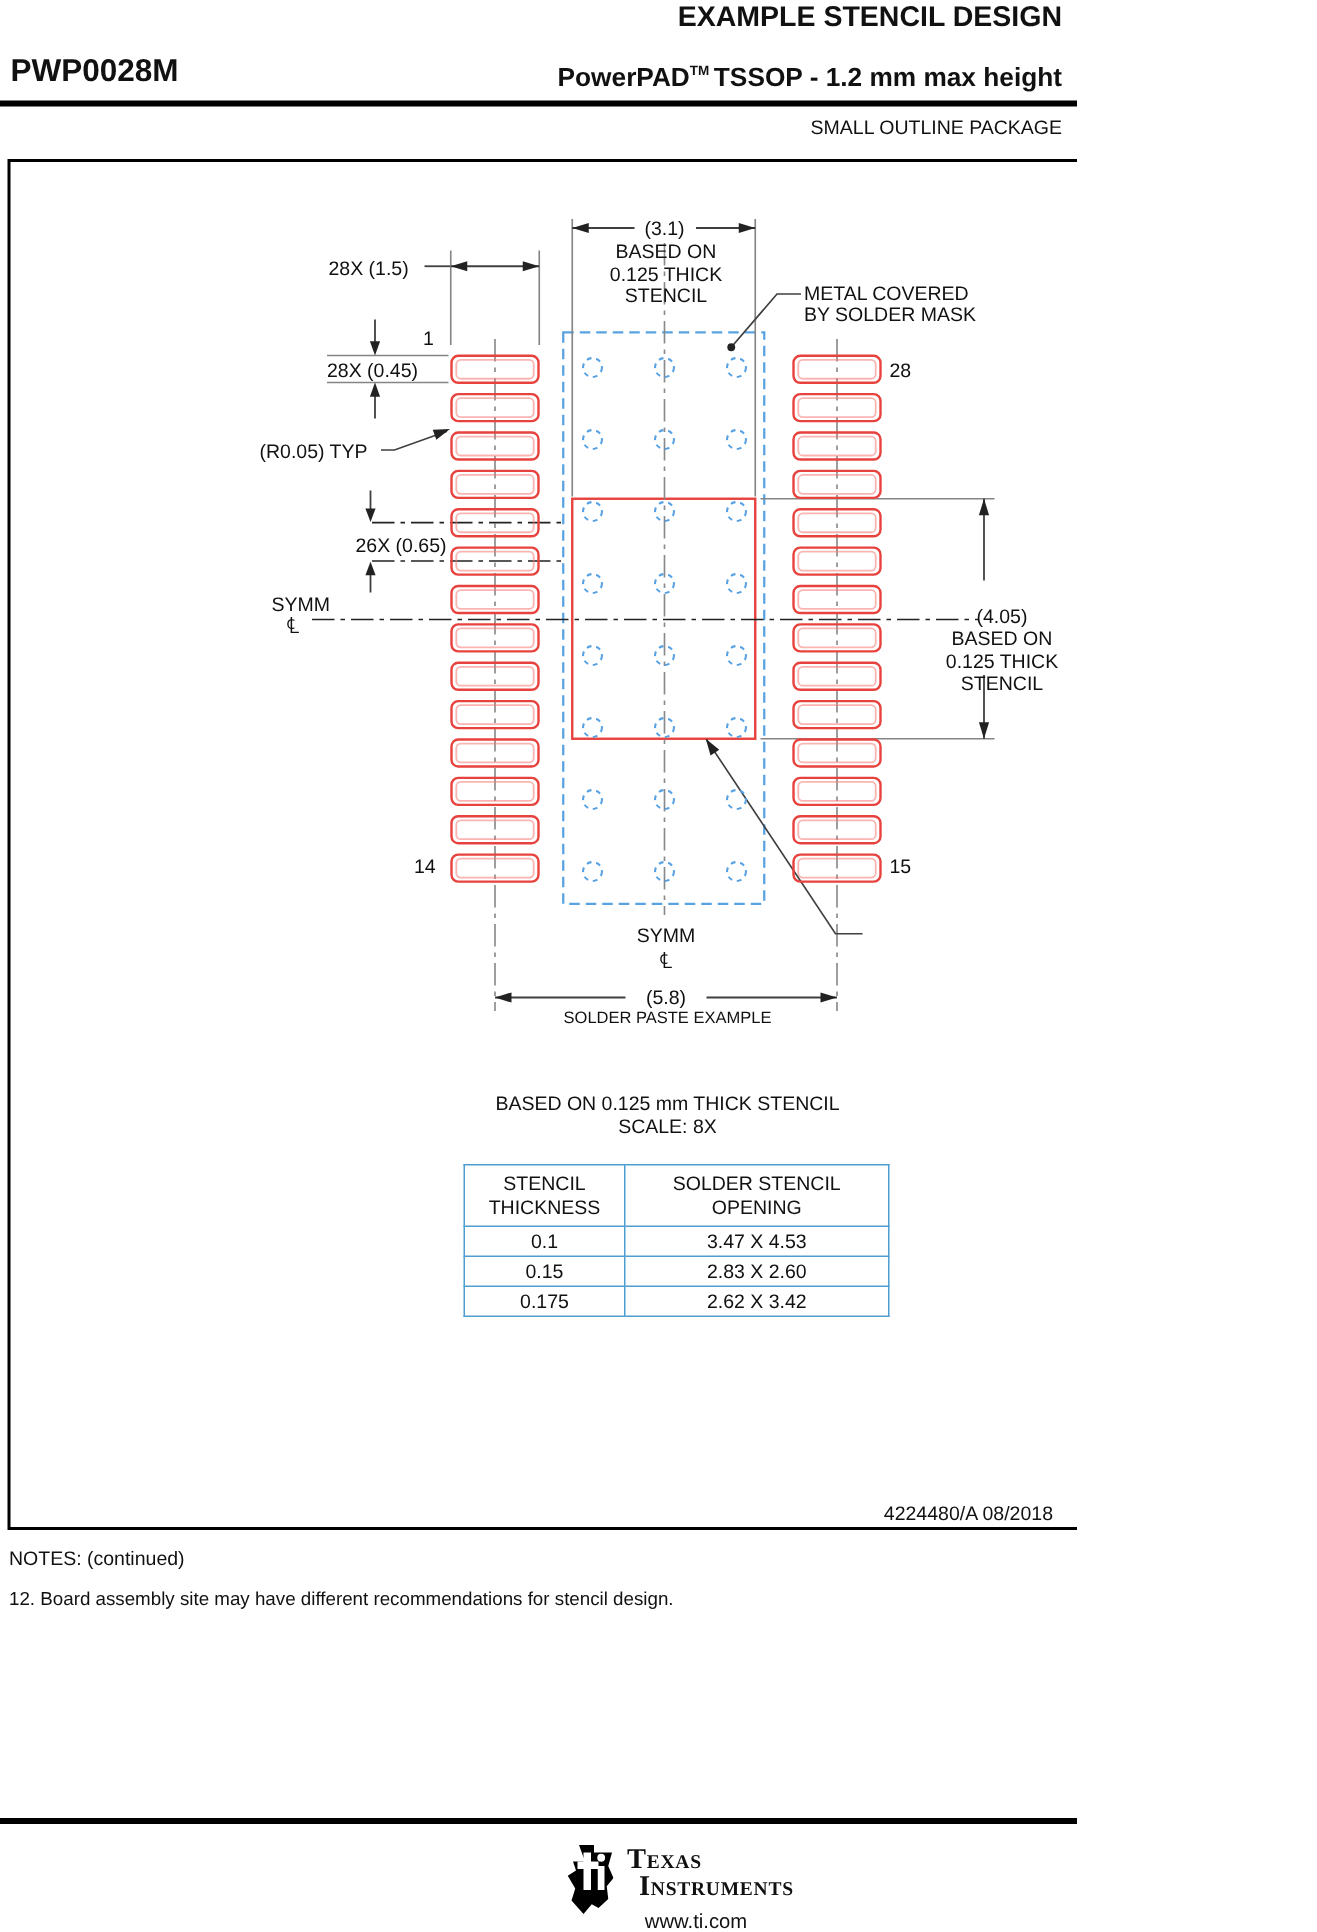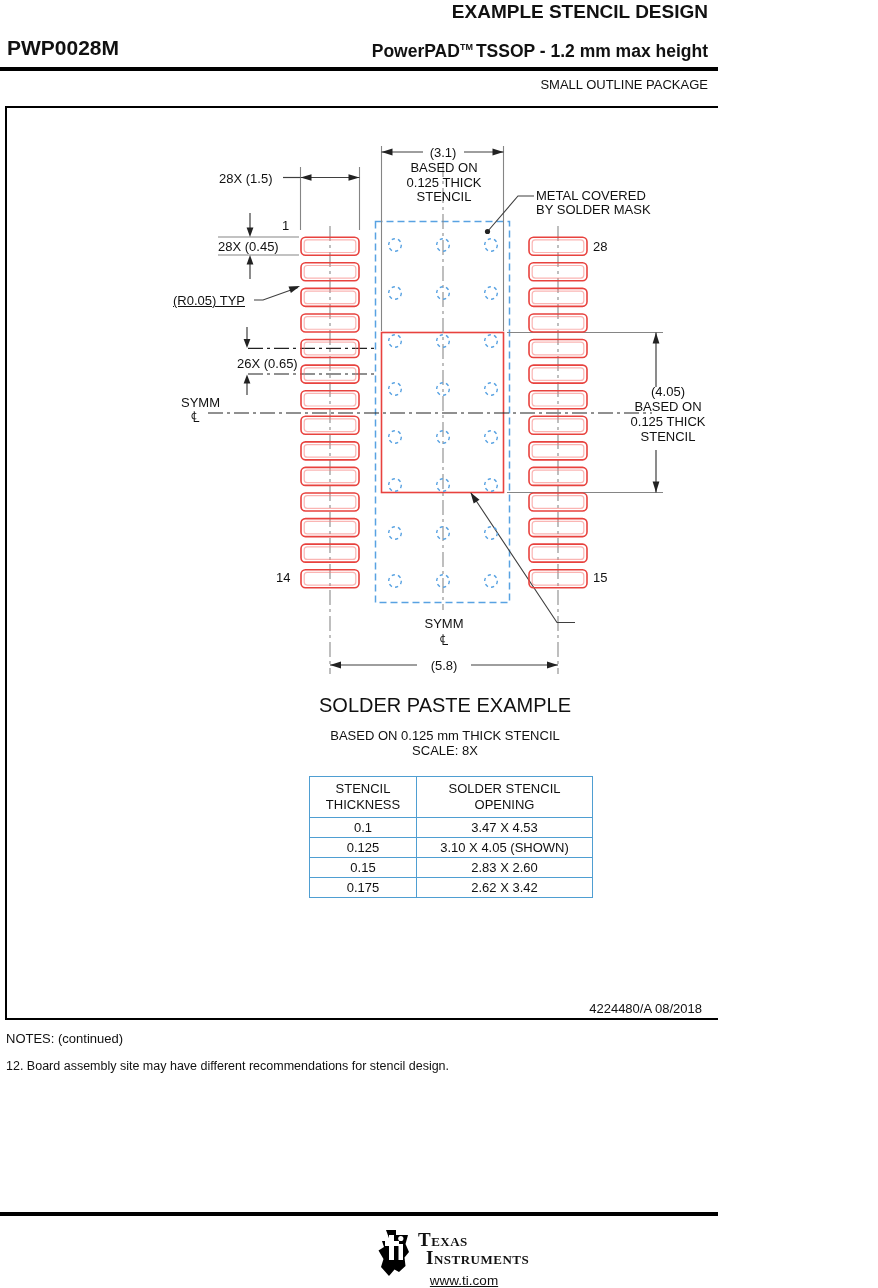--- a/index.html
+++ b/index.html
@@ -30,21 +30,21 @@
   .cl-gray{stroke:#8a8a8a;stroke-width:1.1;fill:none;stroke-dasharray:15 4 3 4;}
   .arrow{fill:#222;stroke:none;}
   .leader{stroke:#3f3f3f;stroke-width:1.1;fill:none;}
   
   .lbl{font-size:13px;white-space:nowrap;}
   .ctr{transform:translate(-50%,-50%);}
   .ctrx{transform:translateX(-50%);text-align:center;}
   .stack{font-size:13px;line-height:14.5px;white-space:nowrap;}
   .clsym{font-size:15px;}
   
-  .cap-title{top:694px;left:445px;font-size:20px;}
+  .cap-title{top:673px;left:445px;font-size:11px;}
   .cap-sub{top:728px;left:445px;font-size:13px;text-align:center;}
   .cap-scale{top:743px;left:445px;font-size:13px;}
   table.stencil{left:309px;top:776px;width:284px;border-collapse:collapse;
     border:1.6px solid #4f9ed2;font-size:13px;table-layout:fixed;}
   table.stencil th,table.stencil td{border:1.4px solid #4f9ed2;text-align:center;
     font-weight:normal;padding:0;}
   table.stencil th{height:40px;line-height:16px;}
   table.stencil td{height:19px;}
   .col1{width:106px;}
   .doc-ref{top:1001px;right:16px;font-size:13px;}
@@ -52,21 +52,21 @@
   .notes-head{top:1031px;left:6px;font-size:13px;}
   .notes{top:1059px;left:6px;width:860px;font-size:12.5px;line-height:15.5px;}
   .note{padding-left:25px;text-indent:-25px;margin-bottom:1px;}
   
   .rule2{top:1212px;height:3.5px;}
   .ti-bug{left:376px;top:1229px;}
   .brand{font-family:"Liberation Serif",serif;font-weight:bold;font-variant:small-caps;
          font-size:19px;line-height:17px;letter-spacing:.5px;white-space:nowrap;}
   .brand1{left:418px;top:1231px;}
   .brand2{left:426px;top:1249px;}
-  .website{left:464px;top:1273px;font-size:13.5px;transform:translateX(-50%);text-decoration:underline;}
+  .website{left:464px;top:1273px;font-size:13.5px;transform:translateX(-50%);}
 </style>
 </head>
 <body>
 
 <div class="sheet">
 
   <div class="abs doc-title">EXAMPLE STENCIL DESIGN</div>
   <div class="abs part-number">PWP0028M</div>
   <div class="abs subtitle">
     <span>PowerPAD</span><sup>TM</sup><span class="rest">TSSOP - 1.2 mm max height</span>
@@ -214,37 +214,37 @@
       <circle cx="491" cy="389" r="6.3" class="via"></circle>
       <circle cx="491" cy="437" r="6.3" class="via"></circle>
       <circle cx="491" cy="485" r="6.3" class="via"></circle>
       <circle cx="491" cy="533" r="6.3" class="via"></circle>
       <circle cx="491" cy="581" r="6.3" class="via"></circle>
     </svg>
 
   <div class="abs lbl" style="left:219px;top:171px;">28X (1.5)</div>
   <div class="abs lbl" style="left:282px;top:218px;">1</div>
   <div class="abs lbl" style="left:218px;top:239px;">28X (0.45)</div>
-  <div class="abs lbl" style="left:173px;top:293px;text-decoration:underline;">(R0.05) TYP</div>
+  <div class="abs lbl" style="left:173px;top:293px;">(R0.05) TYP</div>
   <div class="abs lbl" style="left:193px;top:356px;margin-left:44px;">26X (0.65)</div>
   <div class="abs lbl" style="left:181px;top:395px;">SYMM</div>
   <div class="abs clsym" style="left:191px;top:406px;">℄</div>
 
   <div class="abs lbl ctr" style="left:443px;top:152px;">(3.1)</div>
   <div class="abs stack ctrx" style="left:444px;top:161px;">
     <div>BASED ON</div>
     <div>0.125 THICK</div>
     <div>STENCIL</div>
   </div>
 
   <div class="abs lbl" style="left:536px;top:188px;">METAL COVERED</div>
   <div class="abs lbl" style="left:536px;top:202px;">BY SOLDER MASK</div>
   <div class="abs lbl" style="left:593px;top:239px;">28</div>
 
-  <div class="abs stack ctrx" style="left:668px;top:384px;line-height:15px;text-align:center;">
+  <div class="abs stack ctrx" style="left:668px;top:403px;line-height:15px;text-align:center;">
     <div>(4.05)</div>
     <div>BASED ON</div>
     <div>0.125 THICK</div>
     <div>STENCIL</div>
   </div>
 
   <div class="abs lbl" style="left:276px;top:570px;">14</div>
   <div class="abs lbl" style="left:593px;top:570px;">15</div>
 
   <div class="abs lbl ctrx" style="left:444px;top:616px;">SYMM</div>
@@ -268,24 +268,20 @@
           <div>OPENING</div>
         </th>
       </tr>
     </thead>
     <tbody>
         <tr>
           <td class="col1">0.1</td>
           <td>3.47 X 4.53</td>
         </tr>
         <tr>
-          <td class="col1">0.125</td>
-          <td>3.10 X 4.05 (SHOWN)</td>
-        </tr>
-        <tr>
           <td class="col1">0.15</td>
           <td>2.83 X 2.60</td>
         </tr>
         <tr>
           <td class="col1">0.175</td>
           <td>2.62 X 3.42</td>
         </tr>
       </tbody>
   </table>
 

